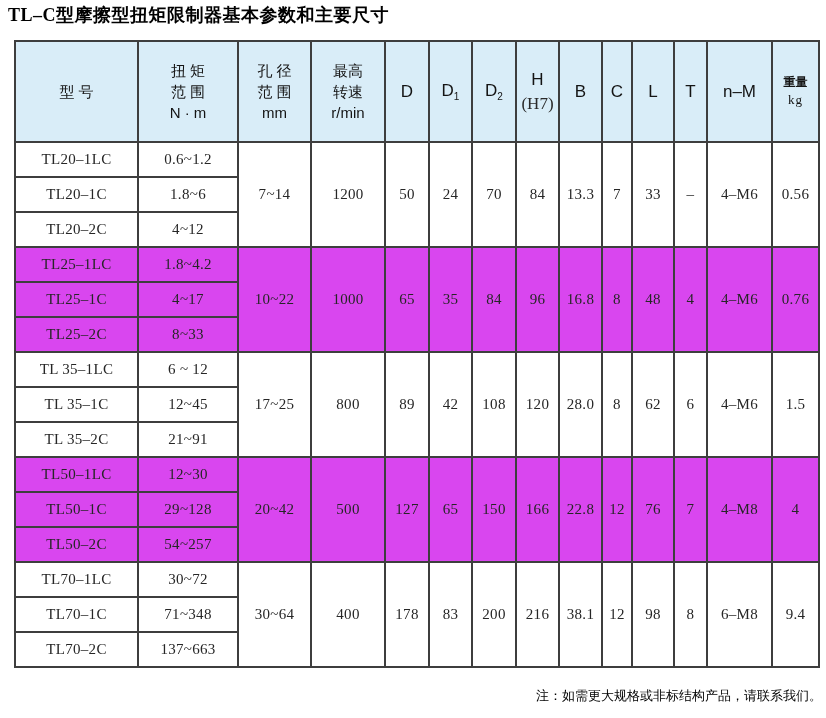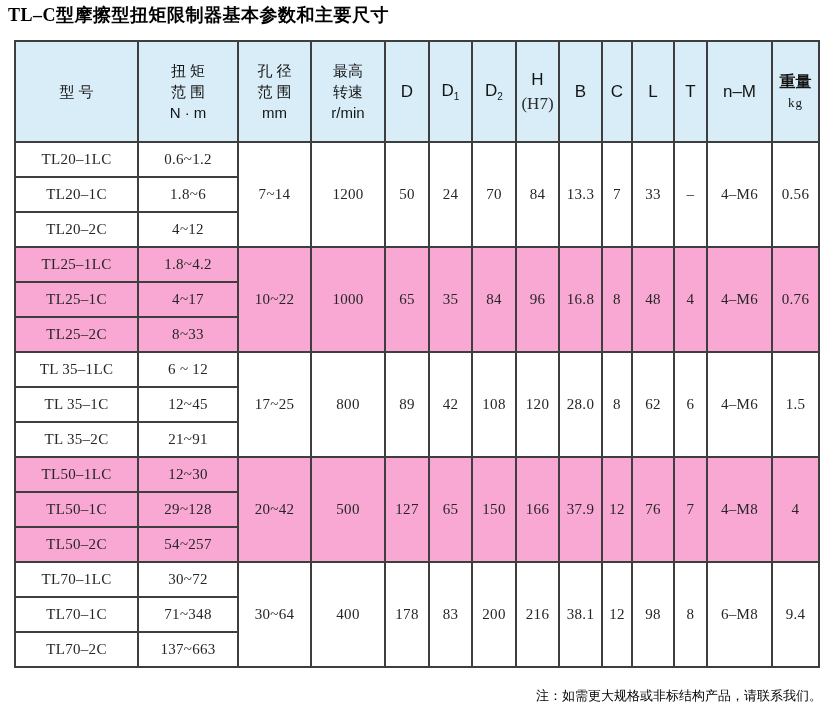--- a/index.html
+++ b/index.html
@@ -24,28 +24,28 @@
   thead tr{height:101px;}
   tbody tr{height:35px;}
   thead th{
     background:#d9edf8;
     font-family:"Liberation Sans",sans-serif;font-weight:normal;
     font-size:15px;color:#141414;line-height:1.4;
   }
   thead th .big{font-size:17px;}
   thead th .small{font-size:17px;color:#2a2a2a;font-family:Liberation Serif, serif;}
   thead th .unit{font-family:"Liberation Serif",serif;font-size:13px;letter-spacing:1px;}
-  thead th .bold{font-weight:bold;font-size:16px;}
+  thead th .bold{font-weight:bold;font-size:12px;}
   thead th sub{font-size:10px;}
   tbody td{
     background:#ffffff;
     font-family:"Liberation Serif",serif;
     font-size:15px;color:#262626;letter-spacing:0.3px;
   }
-  tr.shaded td{background:#f9a8d4;}
+  tr.shaded td{background:#d946ef;}
   .note{
     position:absolute;right:4px;top:687px;
     font-family:"Liberation Serif",serif;
     font-size:13px;color:#000;text-align:center;
   }
 </style>
 </head>
 <body>
 
 <div class="title">TL–C型摩擦型扭矩限制器基本参数和主要尺寸</div>
@@ -182,21 +182,21 @@
 
     <tr class="shaded">
       <td>TL50–1LC</td>
       <td>12~30</td>
       <td rowspan="3">20~42</td>
       <td rowspan="3">500</td>
       <td rowspan="3">127</td>
       <td rowspan="3">65</td>
       <td rowspan="3">150</td>
       <td rowspan="3">166</td>
-      <td rowspan="3">37.9</td>
+      <td rowspan="3">22.8</td>
       <td rowspan="3">12</td>
       <td rowspan="3">76</td>
       <td rowspan="3">7</td>
       <td rowspan="3">4–M8</td>
       <td rowspan="3">4</td>
     </tr>
     <tr class="shaded">
       <td>TL50–1C</td>
       <td>29~128</td>
     </tr>

